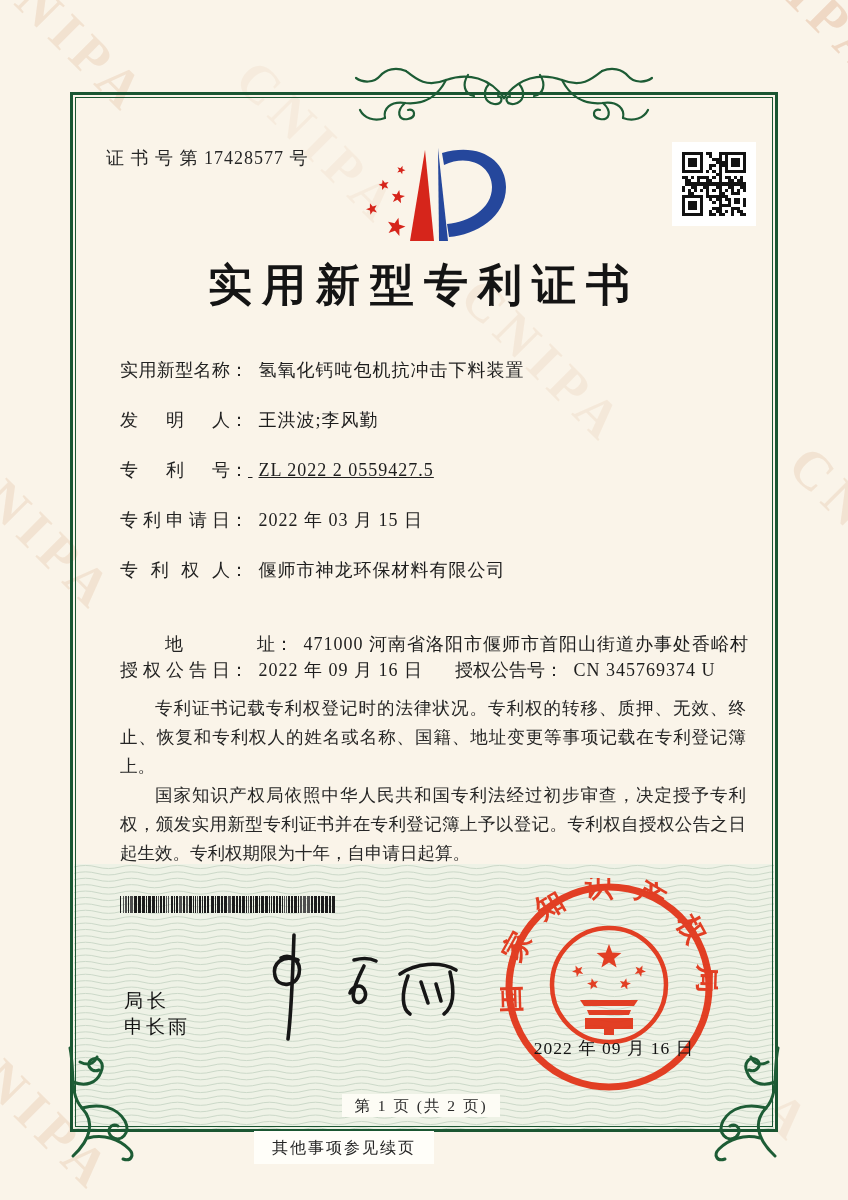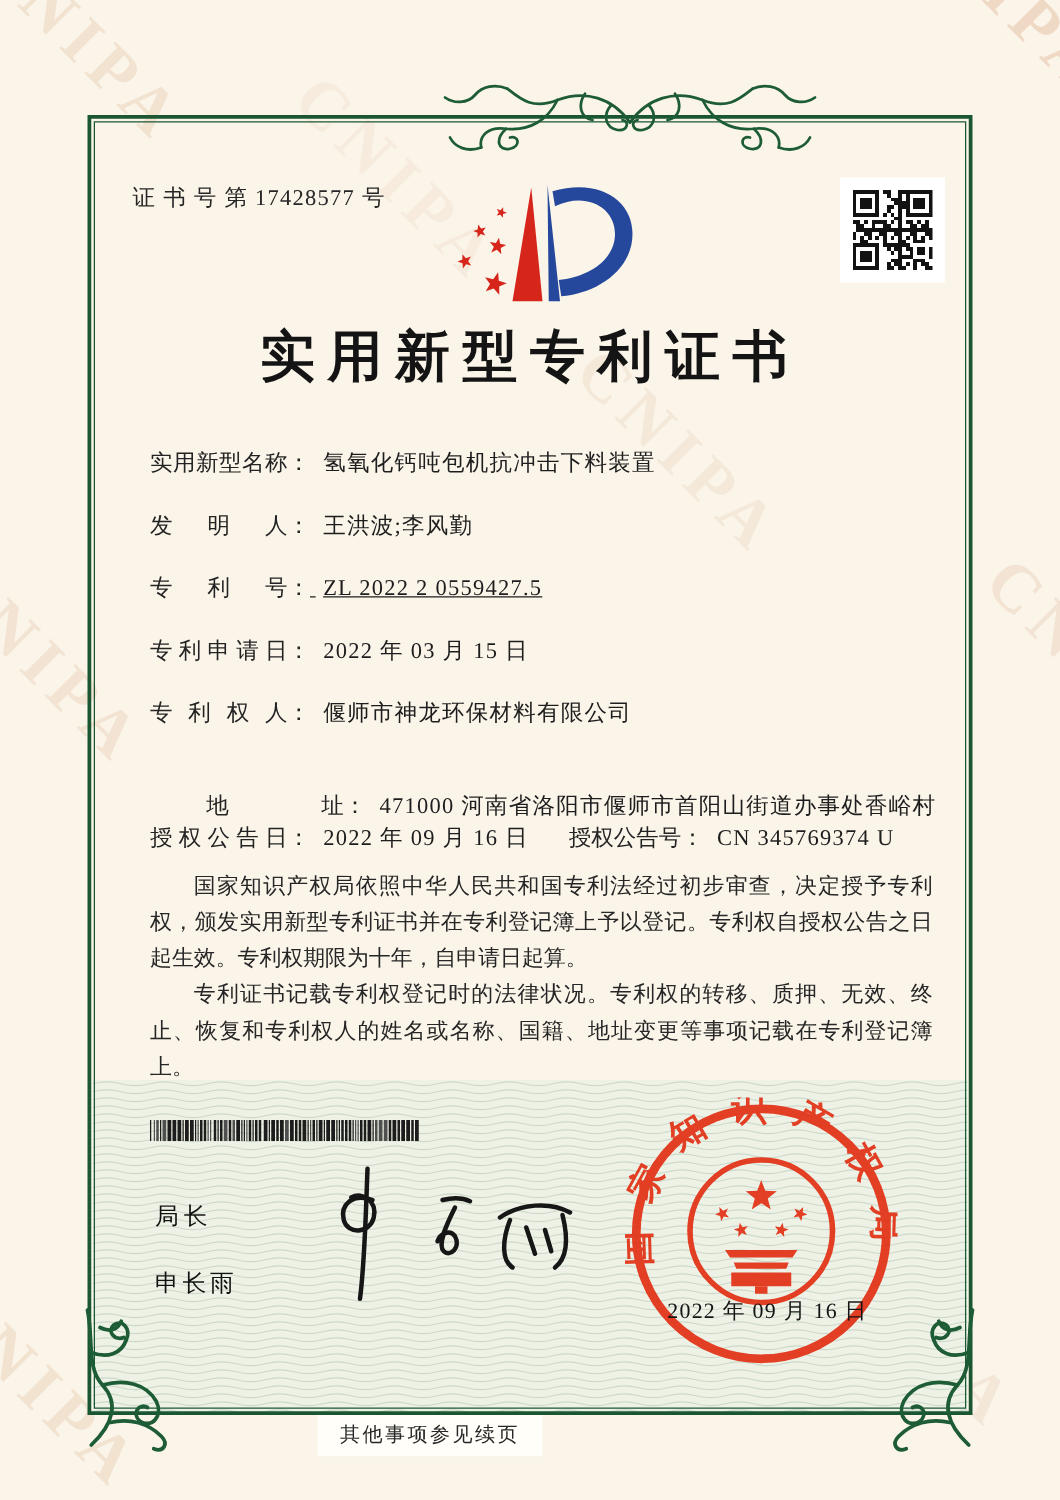--- a/index.html
+++ b/index.html
@@ -56,21 +56,21 @@
   .fvalue{margin-left:6px; letter-spacing:1px; color:#1d1d1d;}
   .gpair2{position:absolute; left:335px; top:0; white-space:nowrap;}
   
   .body-text{
     position:absolute; left:120px; top:694px; width:626px; z-index:4;
     font-size:17.5px; line-height:29px; color:#262626; text-align:justify;
   }
   .body-text p{margin:0; text-indent:2em;}
   
   .barcode{position:absolute; left:120px; top:896px; z-index:4;}
-  .role{position:absolute; left:124px; top:960px; z-index:5; font-size:19px; letter-spacing:4px; color:#111;}
+  .role{position:absolute; left:124px; top:988px; z-index:5; font-size:19px; letter-spacing:4px; color:#111;}
   .holder{position:absolute; left:124px; top:1014px; z-index:5; font-size:19px; letter-spacing:3px; color:#111;}
   .signature{position:absolute; left:242px; top:930px; z-index:5;}
   .seal{position:absolute; left:500px; top:878px; z-index:4; opacity:.94;}
   .seal-date{
     position:absolute; left:524px; top:1036px; width:180px; z-index:5;
     text-align:center; font-size:17.5px; letter-spacing:1px; color:#141414;
   }
   .page-num{
     position:absolute; left:70px; top:1096px; width:702px; z-index:5; text-align:center;
   }
@@ -470,22 +470,22 @@
   <div class="frow" style="top:658px;">
     <span class="flabel">授权公告日</span><span class="fcolon">：</span>
     <span class="fvalue">2022 年 09 月 16 日</span>
     <span class="gpair2">
       <span class="flabel compact">授权公告号</span><span class="fcolon">：</span>
       <span class="fvalue">CN 345769374 U</span>
     </span>
   </div>
 
   <div class="body-text">
+    <p>专利证书记载专利权登记时的法律状况。专利权的转移、质押、无效、终止、恢复和专利权人的姓名或名称、国籍、地址变更等事项记载在专利登记簿上。</p>
     <p>国家知识产权局依照中华人民共和国专利法经过初步审查，决定授予专利权，颁发实用新型专利证书并在专利登记簿上予以登记。专利权自授权公告之日起生效。专利权期限为十年，自申请日起算。</p>
-    <p>专利证书记载专利权登记时的法律状况。专利权的转移、质押、无效、终止、恢复和专利权人的姓名或名称、国籍、地址变更等事项记载在专利登记簿上。</p>
   </div>
 
   <svg id="barcode-svg" class="barcode" width="218" height="17" viewBox="0 0 218 17" preserveAspectRatio="none">
       <rect x="0" y="0" width="1" height="17" fill="#1c1c1c"></rect>
       <rect x="3" y="0" width="1" height="17" fill="#4f4f4f"></rect>
       <rect x="5" y="0" width="2" height="17" fill="#4f4f4f"></rect>
       <rect x="8" y="0" width="1" height="17" fill="#1c1c1c"></rect>
       <rect x="10" y="0" width="3" height="17" fill="#4f4f4f"></rect>
       <rect x="14" y="0" width="3" height="17" fill="#1c1c1c"></rect>
       <rect x="18" y="0" width="3" height="17" fill="#1c1c1c"></rect>
@@ -592,18 +592,21 @@
       <g fill="#e23418">
         <path d="M80,122 L138,122 L134,128 L84,128 Z"></path>
         <path d="M87,132 L131,132 L129,137 L89,137 Z"></path>
         <rect x="85" y="140" width="48" height="11"></rect>
         <rect x="104" y="151" width="10" height="6"></rect>
       </g>
     </g>
   </svg>
   <div class="seal-date">2022 年 09 月 16 日</div>
 
+  <div class="page-num">
+    <span>第 1 页 (共 2 页)</span>
+  </div>
 
   <div class="cont-note">
     <span>其他事项参见续页</span>
   </div>
 
 </div>
 
 </body></html>

